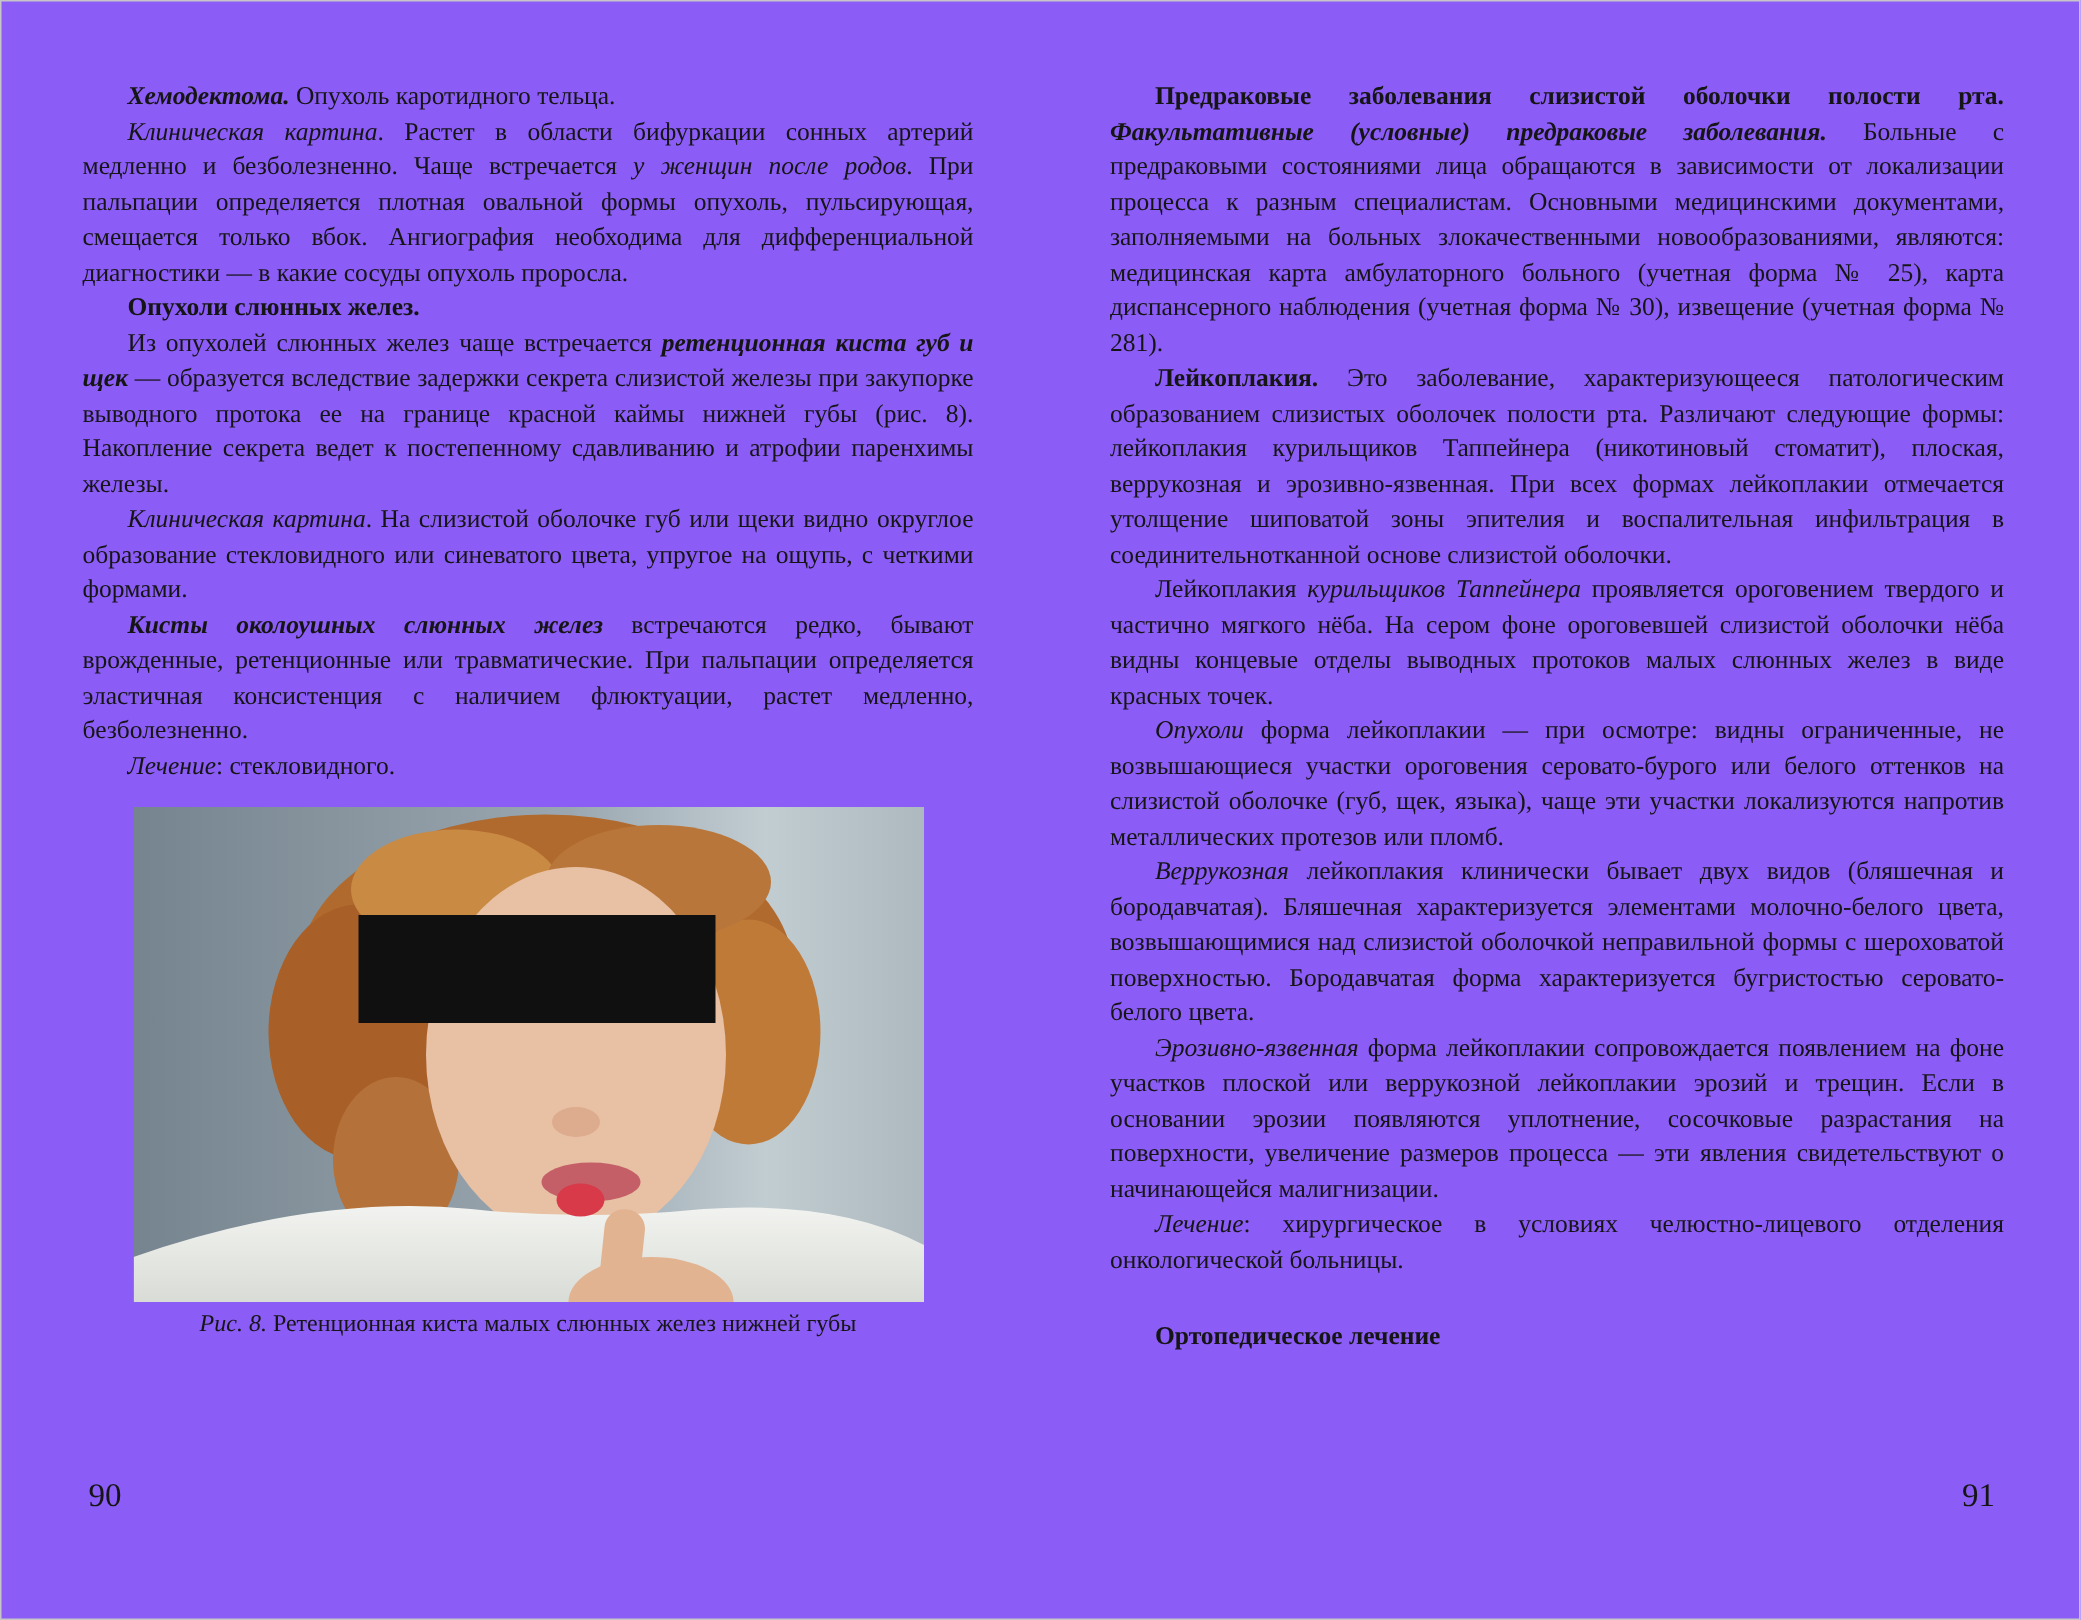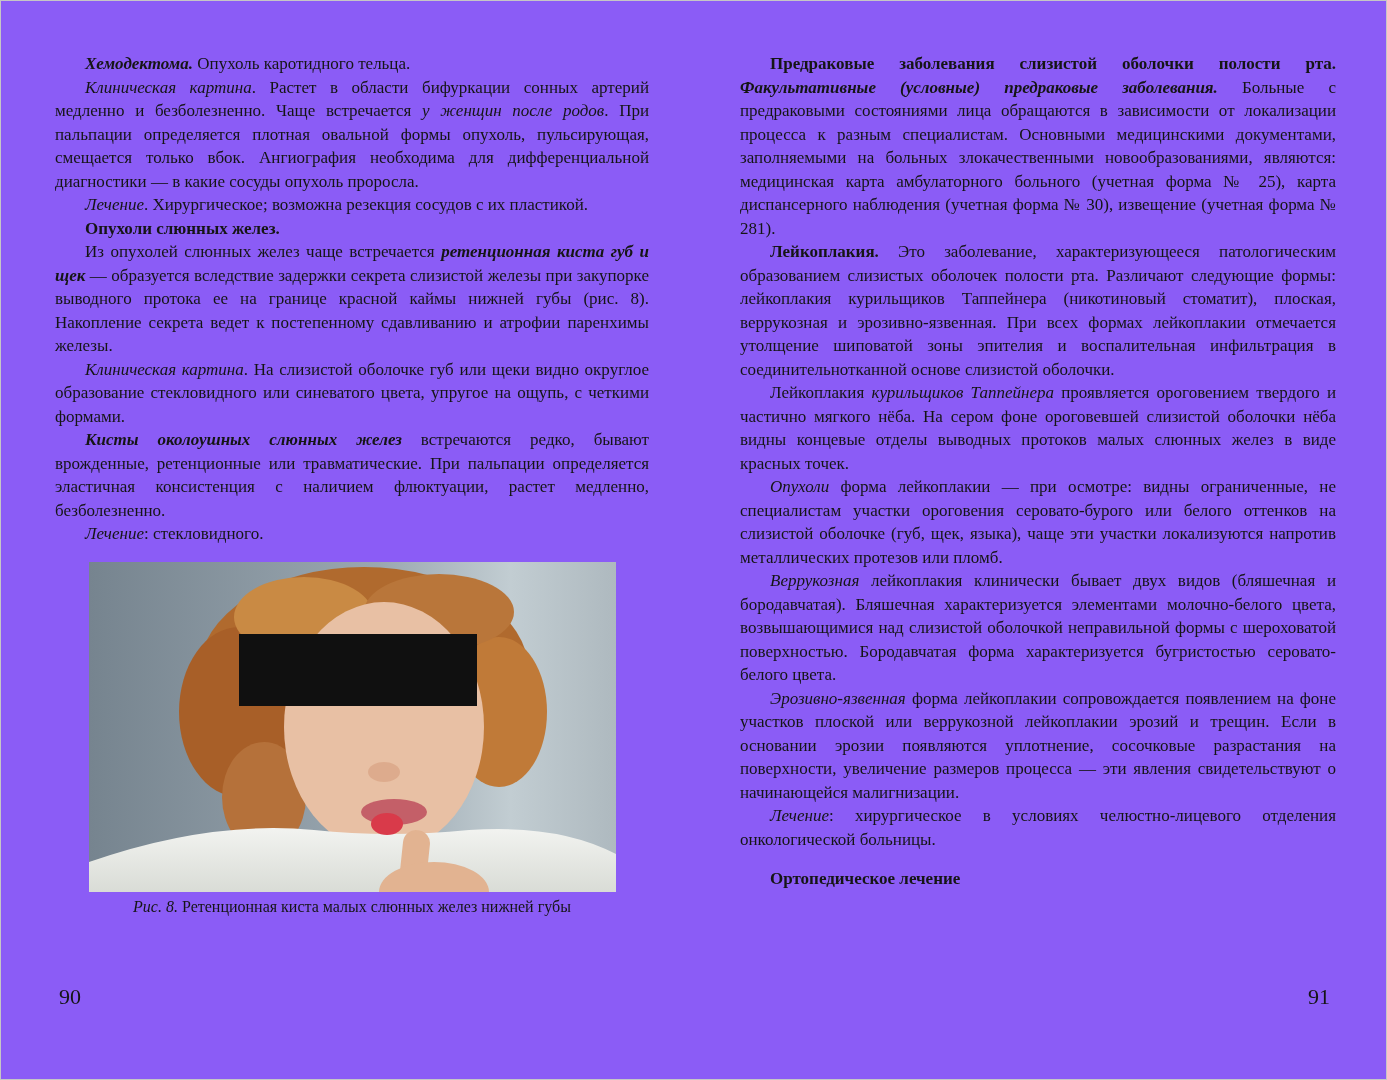--- a/index.html
+++ b/index.html
@@ -25,21 +25,21 @@
   }
   .page.left  { left: 55px;  width: 594px; }
   .page.right { left: 740px; width: 596px; }
   .text-col {
     padding-top: 52px;
     text-align: justify;
     font-size: 17px;
     line-height: 23.5px;
   }
   p.para { text-indent: 30px; }
-  p.section-heading { margin-top: 16px; margin-bottom: 14px; }
+  p.section-heading { margin-top: 28px; margin-bottom: 14px; }
   .run-n  { font-style: normal; font-weight: normal; }
   .run-i  { font-style: italic; }
   .run-b  { font-weight: bold; }
   .run-bi { font-weight: bold; font-style: italic; }
   figure {
     width: 527px;
     margin: 16px auto 0;
   }
   .photo {
     width: 527px;
@@ -63,21 +63,20 @@
 </style>
 </head>
 <body>
 
 <div class="scan">
 
   <div class="page left">
     <div class="text-col" id="left-col">
         <p class="para"><span class="run-bi">Хемодектома.</span><span class="run-n"> Опухоль каротидного тельца.</span></p>
         <p class="para"><span class="run-i">Клиническая картина</span><span class="run-n">. Растет в области бифуркации сонных артерий медленно и безболезненно. Чаще встречается </span><span class="run-i">у женщин после родов</span><span class="run-n">. При пальпации определяется плотная овальной формы опухоль, пульсирующая, смещается только вбок. Ангиография необходима для дифференциальной диагностики — в какие сосуды опухоль проросла.</span></p>
-        <p class="para"><span class="run-i">Лечение</span><span class="run-n">. Хирургическое; возможна резекция сосудов с их пластикой.</span></p>
         <p class="para"><span class="run-b">Опухоли слюнных желез.</span></p>
         <p class="para"><span class="run-n">Из опухолей слюнных желез чаще встречается </span><span class="run-bi">ретенционная киста губ и щек</span><span class="run-n"> — образуется вследствие задержки секрета слизистой железы при закупорке выводного протока ее на границе красной каймы нижней губы (рис. 8). Накопление секрета ведет к постепенному сдавливанию и атрофии паренхимы железы.</span></p>
         <p class="para"><span class="run-i">Клиническая картина</span><span class="run-n">. На слизистой оболочке губ или щеки видно округлое образование стекловидного или синеватого цвета, упругое на ощупь, с четкими формами.</span></p>
         <p class="para"><span class="run-bi">Кисты околоушных слюнных желез</span><span class="run-n"> встречаются редко, бывают врожденные, ретенционные или травматические. При пальпации определяется эластичная консистенция с наличием флюктуации, растет медленно, безболезненно.</span></p>
         <p class="para"><span class="run-i">Лечение</span><span class="run-n">: стекловидного.</span></p>
       </div>
 
     <figure>
       <div class="photo">
         <svg width="527" height="330" viewBox="0 0 527 330" xmlns="http://www.w3.org/2000/svg">
@@ -129,21 +128,21 @@
     </figure>
 
     <div class="page-num left-num">90</div>
   </div>
 
   <div class="page right">
     <div class="text-col" id="right-col">
         <p class="para"><span class="run-b">Предраковые заболевания слизистой оболочки полости рта. </span><span class="run-bi">Факультативные (условные) предраковые заболевания.</span><span class="run-n"> Больные с предраковыми состояниями лица обращаются в зависимости от локализации процесса к разным специалистам. Основными медицинскими документами, заполняемыми на больных злокачественными новообразованиями, являются: медицинская карта амбулаторного больного (учетная форма № 25), карта диспансерного наблюдения (учетная форма № 30), извещение (учетная форма № 281).</span></p>
         <p class="para"><span class="run-b">Лейкоплакия.</span><span class="run-n"> Это заболевание, характеризующееся патологическим образованием слизистых оболочек полости рта. Различают следующие формы: лейкоплакия курильщиков Таппейнера (никотиновый стоматит), плоская, веррукозная и эрозивно-язвенная. При всех формах лейкоплакии отмечается утолщение шиповатой зоны эпителия и воспалительная инфильтрация в соединительнотканной основе слизистой оболочки.</span></p>
         <p class="para"><span class="run-n">Лейкоплакия </span><span class="run-i">курильщиков Таппейнера</span><span class="run-n"> проявляется ороговением твердого и частично мягкого нёба. На сером фоне ороговевшей слизистой оболочки нёба видны концевые отделы выводных протоков малых слюнных желез в виде красных точек.</span></p>
-        <p class="para"><span class="run-i">Опухоли</span><span class="run-n"> форма лейкоплакии — при осмотре: видны ограниченные, не специалистам участки ороговения серовато-бурого или белого оттенков на слизистой оболочке (губ, щек, языка), чаще эти участки локализуются напротив металлических протезов или пломб.</span></p>
+        <p class="para"><span class="run-i">Опухоли</span><span class="run-n"> форма лейкоплакии — при осмотре: видны ограниченные, не возвышающиеся участки ороговения серовато-бурого или белого оттенков на слизистой оболочке (губ, щек, языка), чаще эти участки локализуются напротив металлических протезов или пломб.</span></p>
         <p class="para"><span class="run-i">Веррукозная</span><span class="run-n"> лейкоплакия клинически бывает двух видов (бляшечная и бородавчатая). Бляшечная характеризуется элементами молочно-белого цвета, возвышающимися над слизистой оболочкой неправильной формы с шероховатой поверхностью. Бородавчатая форма характеризуется бугристостью серовато-белого цвета.</span></p>
         <p class="para"><span class="run-i">Эрозивно-язвенная</span><span class="run-n"> форма лейкоплакии сопровождается появлением на фоне участков плоской или веррукозной лейкоплакии эрозий и трещин. Если в основании эрозии появляются уплотнение, сосочковые разрастания на поверхности, увеличение размеров процесса — эти явления свидетельствуют о начинающейся малигнизации.</span></p>
         <p class="para"><span class="run-i">Лечение</span><span class="run-n">: хирургическое в условиях челюстно-лицевого отделения онкологической больницы.</span></p>
         <p class="para section-heading"><span class="run-b">Ортопедическое лечение</span></p>
       </div>
     <div class="page-num right-num">91</div>
   </div>
 
 </div>
 

